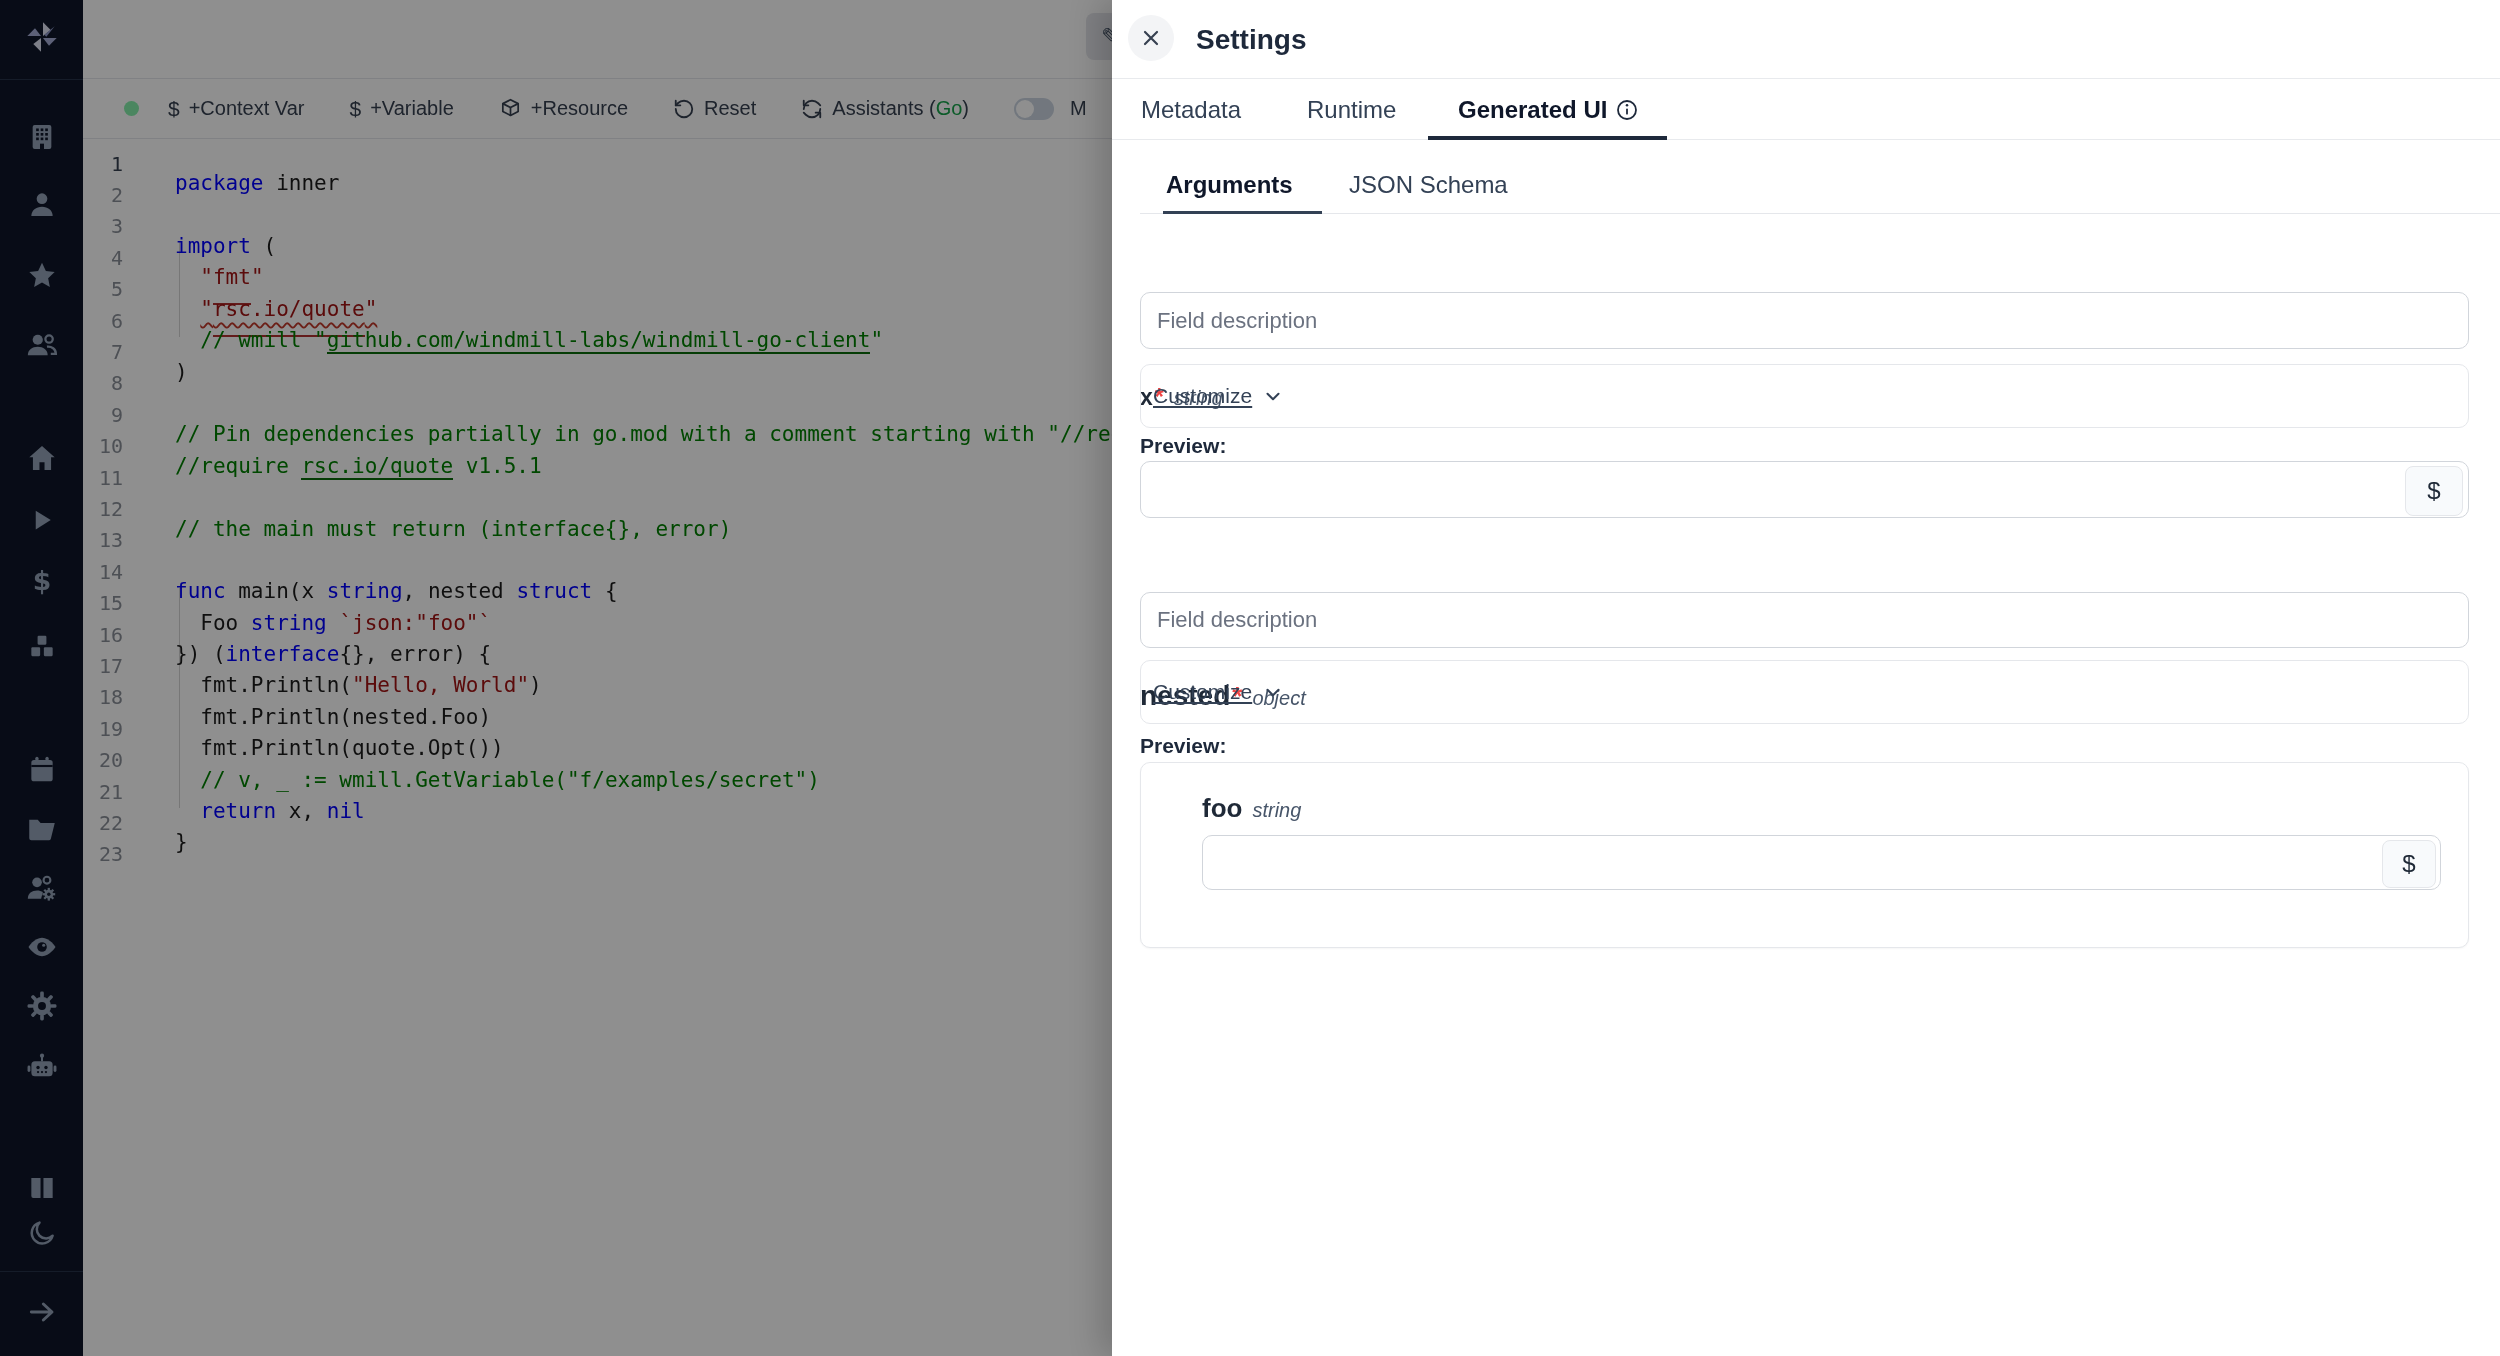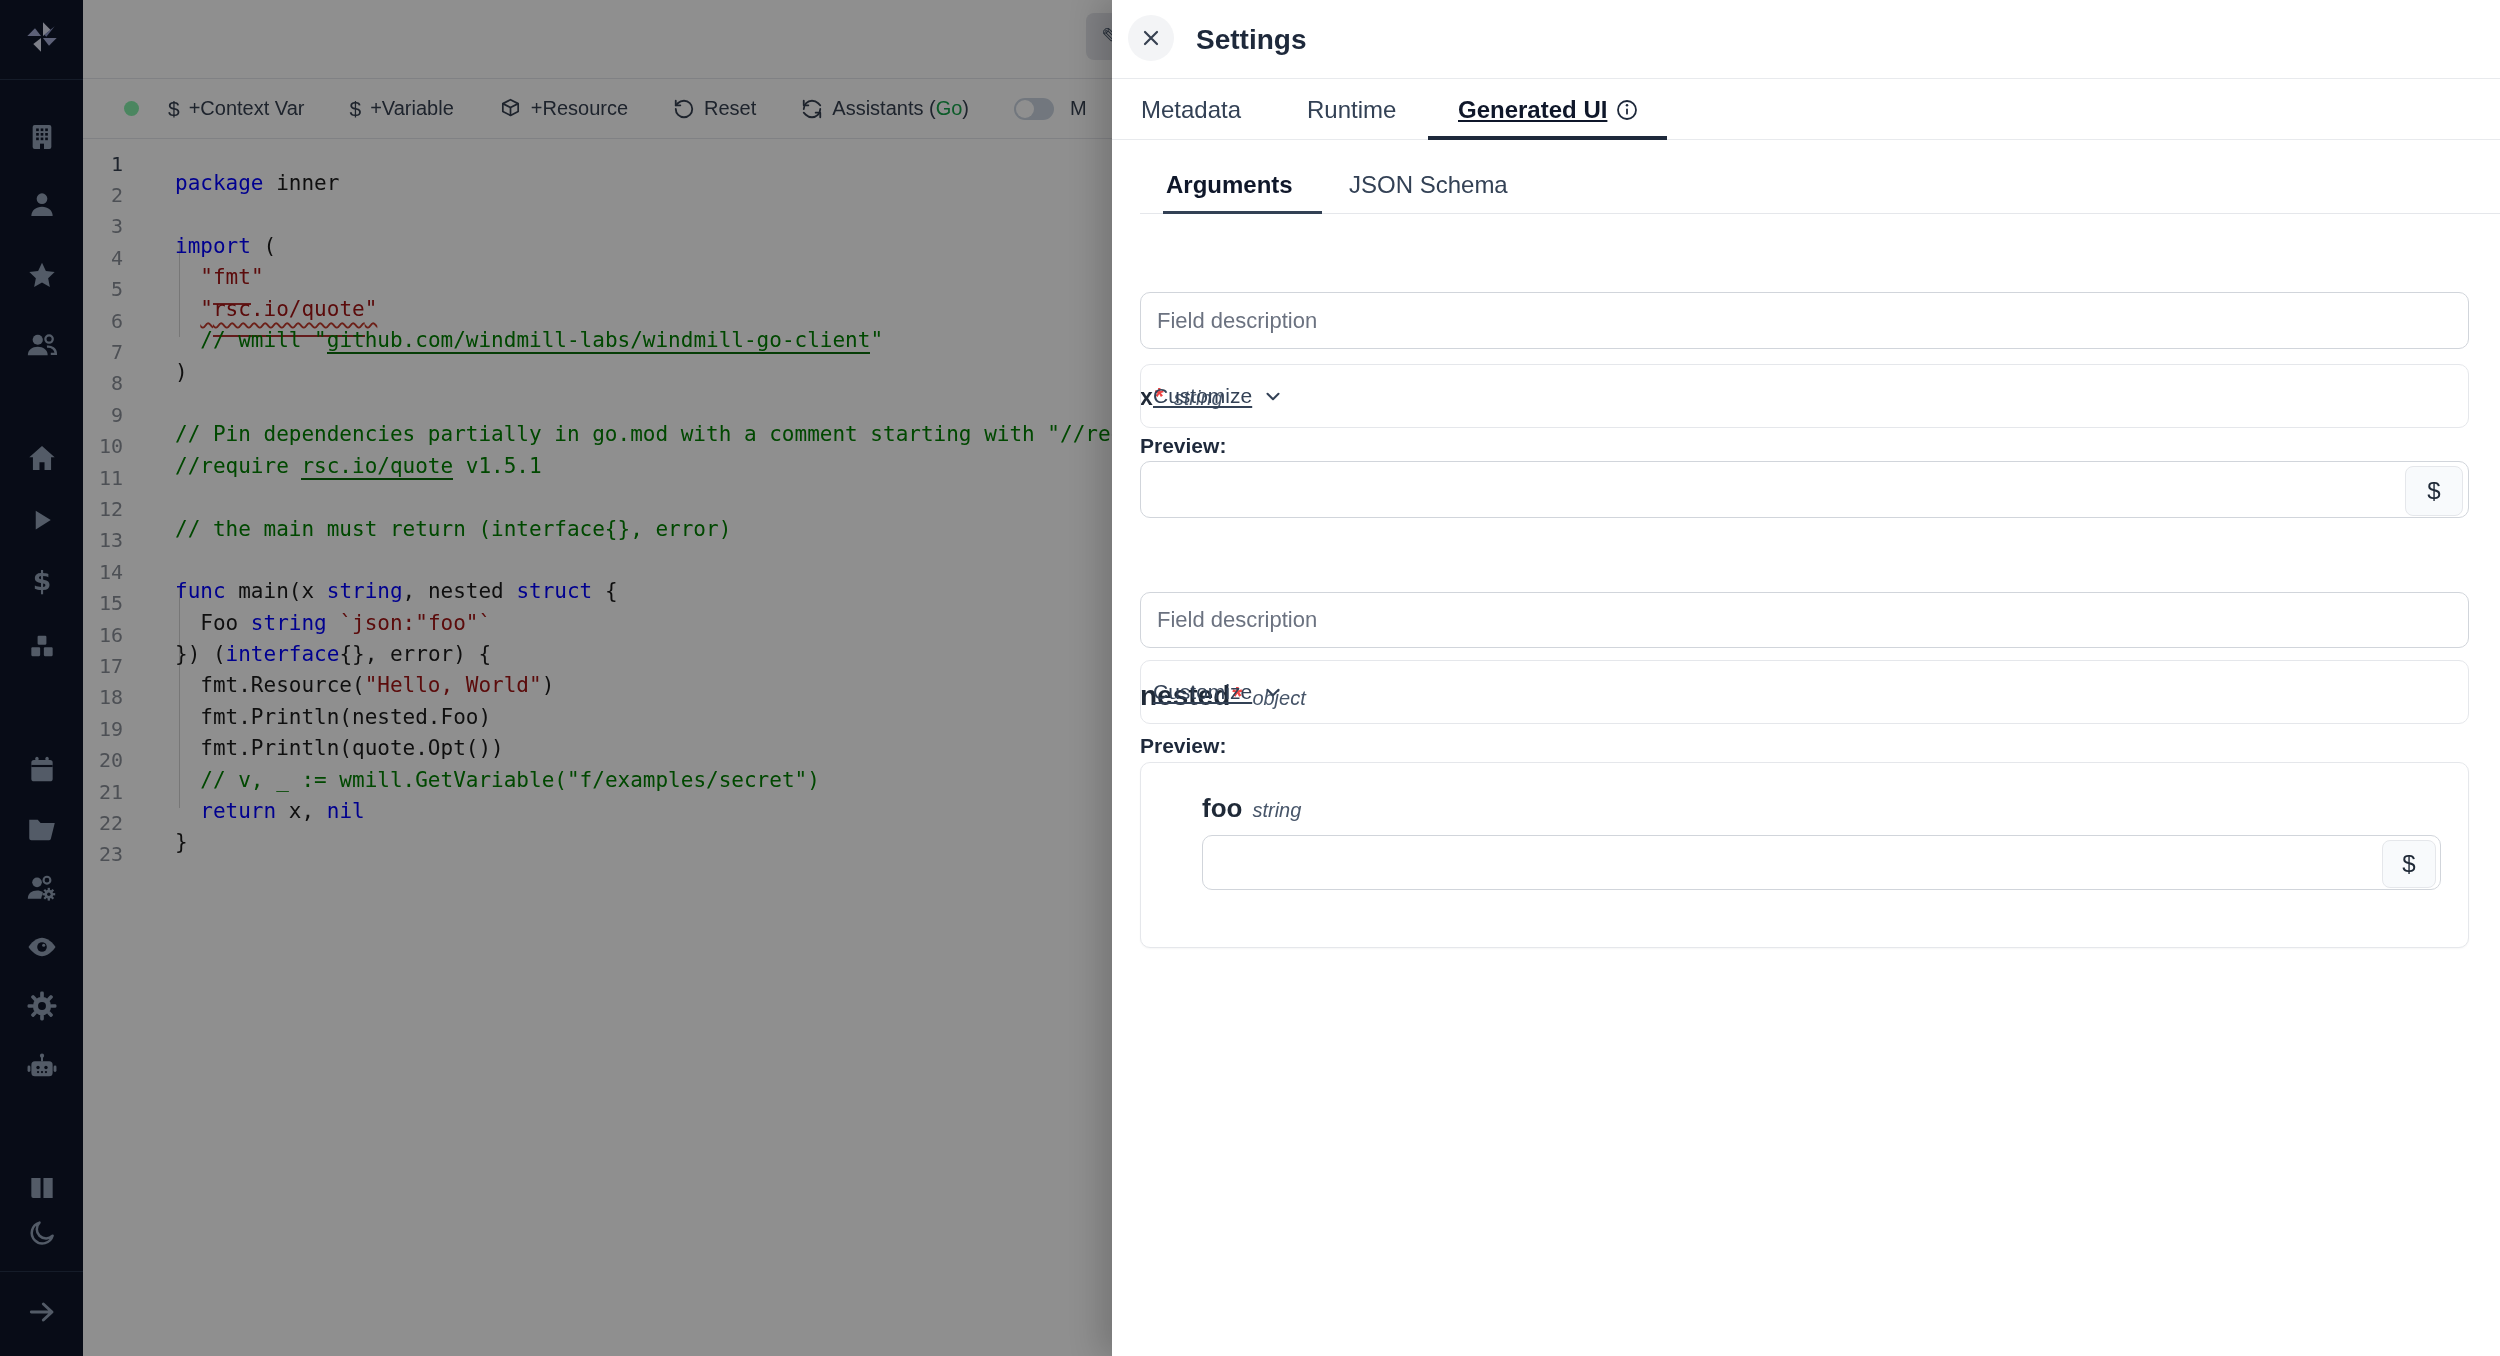--- a/index.html
+++ b/index.html
@@ -51,21 +51,21 @@
 
   
   #panel{position:absolute;left:1112px;top:0;width:1604px;height:1356px;background:#fff;z-index:10;box-shadow:-12px 0 30px rgba(0,0,0,0.18);}
   #p-header{position:absolute;left:0;top:0;width:100%;height:79px;border-bottom:1px solid #e8eaed;box-sizing:border-box;}
   #close-btn{position:absolute;left:16px;top:15px;width:46px;height:46px;border-radius:50%;background:#f3f4f6;
       display:flex;align-items:center;justify-content:center;cursor:pointer;}
   #panel-title{position:absolute;left:84px;top:0;height:79px;display:flex;align-items:center;font-size:28px;font-weight:700;color:#1e293b;}
 
   #p-tabs{position:absolute;left:0;top:79px;width:100%;height:61px;border-bottom:1px solid #e8eaed;box-sizing:border-box;}
   .p-tab{position:absolute;top:0;height:61px;display:flex;align-items:center;font-size:24px;color:#334155;font-weight:500;cursor:pointer;}
-  .p-tab.active{color:#0f172a;font-weight:600;text-decoration:underline;}
+  .p-tab.active{color:#0f172a;font-weight:600;}
   #tab-underline{position:absolute;left:316px;top:57px;width:239px;height:4px;background:#1e293b;}
 
   #p-body{position:absolute;left:0;top:140px;width:100%;height:1216px;}
   .subtab{position:absolute;top:8px;height:74px;display:flex;align-items:center;font-size:24px;cursor:pointer;}
   #subtab-args{left:54px;color:#0f172a;font-weight:600;}
   #subtab-json{left:237px;color:#334155;font-weight:500;}
   #subtab-border{position:absolute;left:28px;right:28px;top:73px;height:1px;background:#e5e7eb;}
   #subtab-underline{position:absolute;left:51px;top:71px;width:159px;height:3px;background:#334155;}
 
   .field-label{position:absolute;left:28px;display:flex;align-items:baseline;gap:10px;}
@@ -371,21 +371,21 @@
         <div class="cl">
           <span class="ln">15</span>
           <span class="lc"><span class="pl">  Foo </span><span class="kw">string</span><span class="pl"> </span><span class="str">`json:"foo"`</span></span>
         </div>
         <div class="cl">
           <span class="ln">16</span>
           <span class="lc"><span class="pl">}) (</span><span class="kw">interface</span><span class="pl">{}, error) {</span></span>
         </div>
         <div class="cl">
           <span class="ln">17</span>
-          <span class="lc"><span class="pl">  fmt.Resource(</span><span class="str">"Hello, World"</span><span class="pl">)</span></span>
+          <span class="lc"><span class="pl">  fmt.Println(</span><span class="str">"Hello, World"</span><span class="pl">)</span></span>
         </div>
         <div class="cl">
           <span class="ln">18</span>
           <span class="lc"><span class="pl">  fmt.Println(nested.Foo)</span></span>
         </div>
         <div class="cl">
           <span class="ln">19</span>
           <span class="lc"><span class="pl">  fmt.Println(quote.Opt())</span></span>
         </div>
         <div class="cl">

